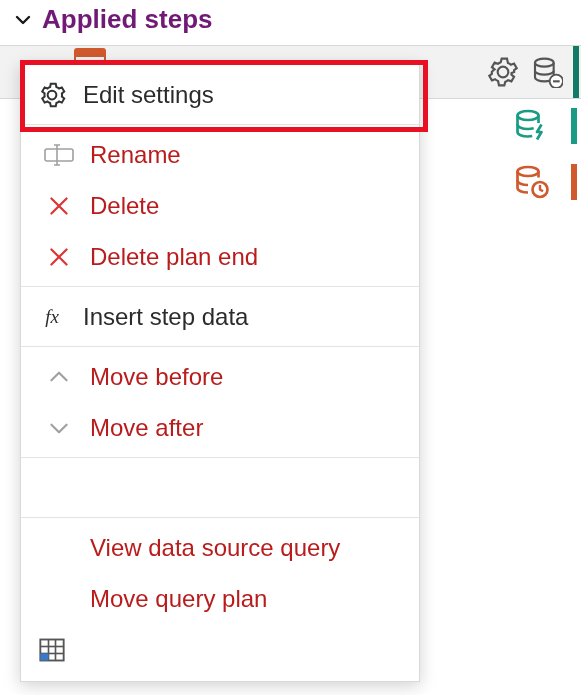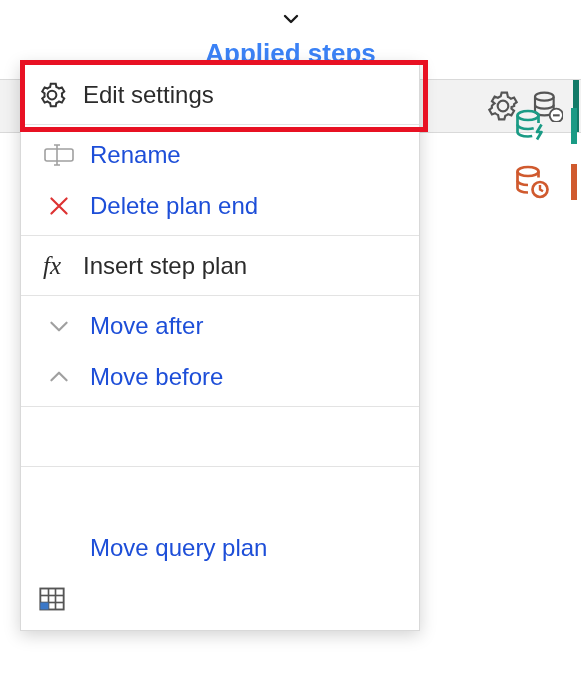--- a/index.html
+++ b/index.html
@@ -10,25 +10,24 @@
     background: #ffffff;
     width: 581px;
     height: 695px;
     overflow: hidden;
     position: relative;
   }
   .panel-header {
     display: flex;
     align-items: center;
     gap: 10px;
-    padding: 10px 14px 10px 14px;
+    padding: 4px 14px 10px 14px;
     font-size: 26px;
     font-weight: 700;
-    color: #3b82f6;
-    flex-direction: column;
+    color: #701a75;
   }
   .panel-header .chev {
     width: 18px;
     height: 18px;
     display:flex;
     align-items:center;
     justify-content:center;
   }
   .steps-area {
     position: relative;
@@ -100,21 +99,21 @@
   }
   .menu-item {
     display:flex;
     align-items:center;
     height:51px;
     padding:0 14px 0 14px;
     font-size:24px;
     color:#2b2b2b;
     gap:14px;
   }
-  .menu-item.disabled { color:#1d4ed8;padding-left:21px; }
+  .menu-item.disabled { color:#b91c1c;padding-left:21px; }
   .menu-item .ico {
     width:34px;
     height:34px;
     display:flex;
     align-items:center;
     justify-content:center;
     flex:0 0 34px;
   }
   .menu-item .lbl { flex:1; }
   .menu-sep {
@@ -216,69 +215,78 @@
     <span class="ico">
       <svg width="30" height="30" viewBox="0 0 30 20">
         <rect x="1" y="4" width="28" height="12" rx="2" fill="none" stroke="#a0a0a0" stroke-width="1.6"></rect>
         <line x1="13" y1="0" x2="13" y2="20" stroke="#a0a0a0" stroke-width="1.6"></line>
         <path d="M10 0h6M10 20h6" stroke="#a0a0a0" stroke-width="1.6"></path>
       </svg>
     </span>
     <span class="lbl">Rename</span>
   </div>
 
-
   <div class="menu-item disabled">
     <span class="ico">
       <svg width="26" height="26" viewBox="0 0 24 24">
           <path d="M5 5l14 14M19 5L5 19" stroke="#d33" stroke-width="2" stroke-linecap="round"></path>
         </svg>
     </span>
+    <span class="lbl">Delete</span>
+  </div>
+
+  <div class="menu-item disabled">
+    <span class="ico">
+      <svg width="26" height="26" viewBox="0 0 24 24">
+          <path d="M5 5l14 14M19 5L5 19" stroke="#d33" stroke-width="2" stroke-linecap="round"></path>
+        </svg>
+    </span>
     <span class="lbl">Delete plan end</span>
   </div>
 
   <div class="menu-sep"></div>
 
   <div class="menu-item">
-    <span class="ico" style="font-family:Georgia,serif;font-style:italic;font-size:25px;color:#2b2b2b;line-height:1;">
+    <span class="ico" style="font-family:Georgia,serif;font-style:italic;font-size:19px;color:#2b2b2b;line-height:1;">
       fx
     </span>
-    <span class="lbl">Insert step plan</span>
-  </div>
-
-  <div class="menu-sep"></div>
+    <span class="lbl">Insert step data</span>
+  </div>
+
+  <div class="menu-sep"></div>
+
+  <div class="menu-item disabled">
+    <span class="ico">
+      <svg width="26" height="26" viewBox="0 0 24 24">
+          <path d="M5 15l7-7 7 7" fill="none" stroke="#a0a0a0" stroke-width="2" stroke-linecap="round" stroke-linejoin="round"></path>
+        </svg>
+    </span>
+    <span class="lbl">Move before</span>
+  </div>
 
   <div class="menu-item disabled">
     <span class="ico">
       <svg width="26" height="26" viewBox="0 0 24 24">
           <path d="M5 9l7 7 7-7" fill="none" stroke="#a0a0a0" stroke-width="2" stroke-linecap="round" stroke-linejoin="round"></path>
         </svg>
     </span>
     <span class="lbl">Move after</span>
   </div>
 
-  <div class="menu-item disabled">
-    <span class="ico">
-      <svg width="26" height="26" viewBox="0 0 24 24">
-          <path d="M5 15l7-7 7 7" fill="none" stroke="#a0a0a0" stroke-width="2" stroke-linecap="round" stroke-linejoin="round"></path>
-        </svg>
-    </span>
-    <span class="lbl">Move before</span>
-  </div>
-
   <div class="menu-sep"></div>
 
   <div class="menu-item disabled">
     <span class="ico"></span>
   </div>
 
   <div class="menu-sep"></div>
 
   <div class="menu-item disabled">
     <span class="ico"></span>
+    <span class="lbl">View data source query</span>
   </div>
 
   <div class="menu-item disabled">
     <span class="ico"></span>
     <span class="lbl">Move query plan</span>
   </div>
 
   <div class="menu-item">
     <span class="ico">
       <svg width="28" height="28" viewBox="0 0 24 24">

